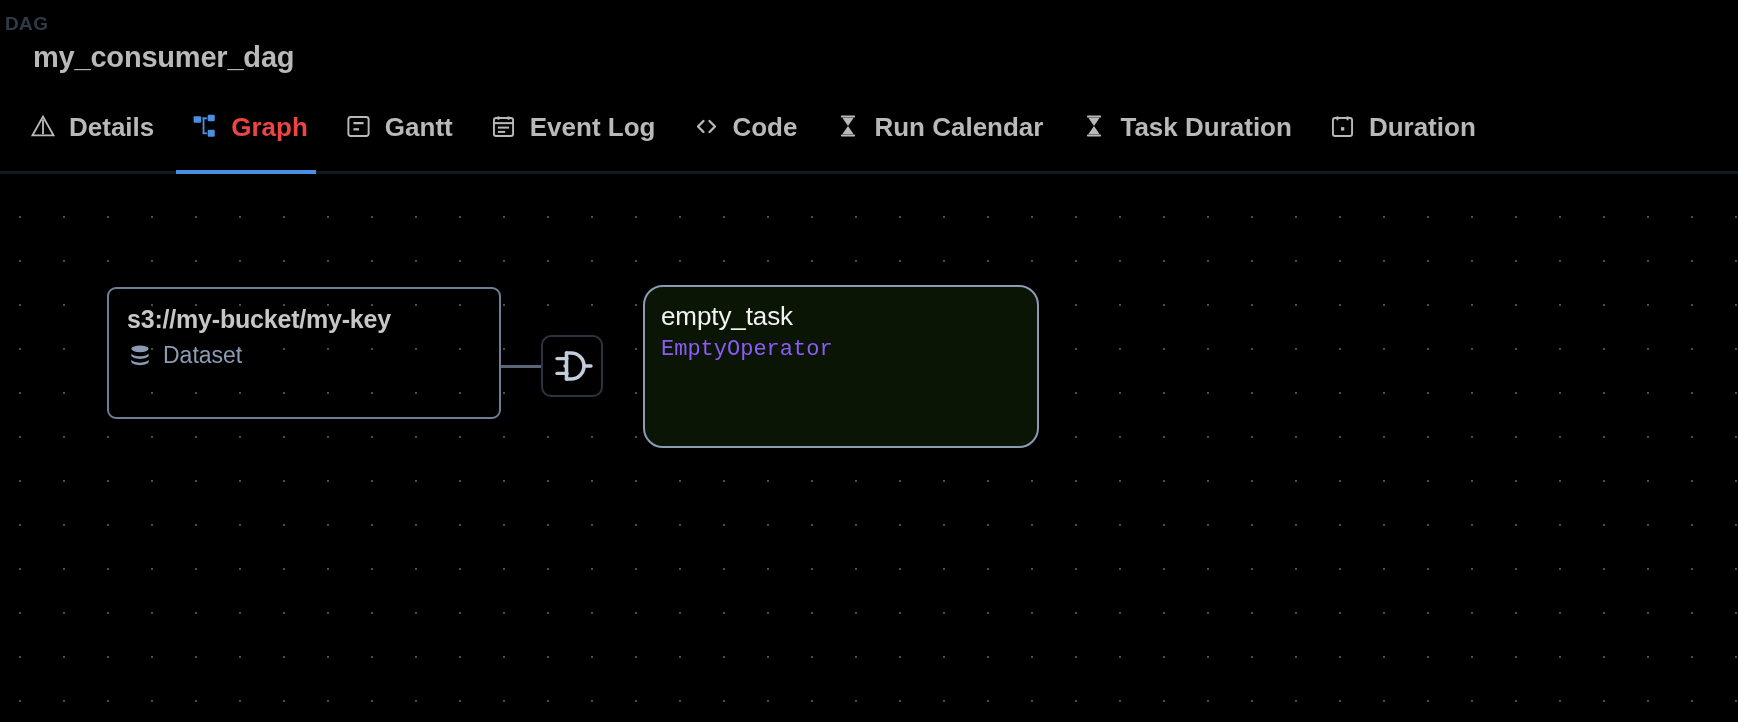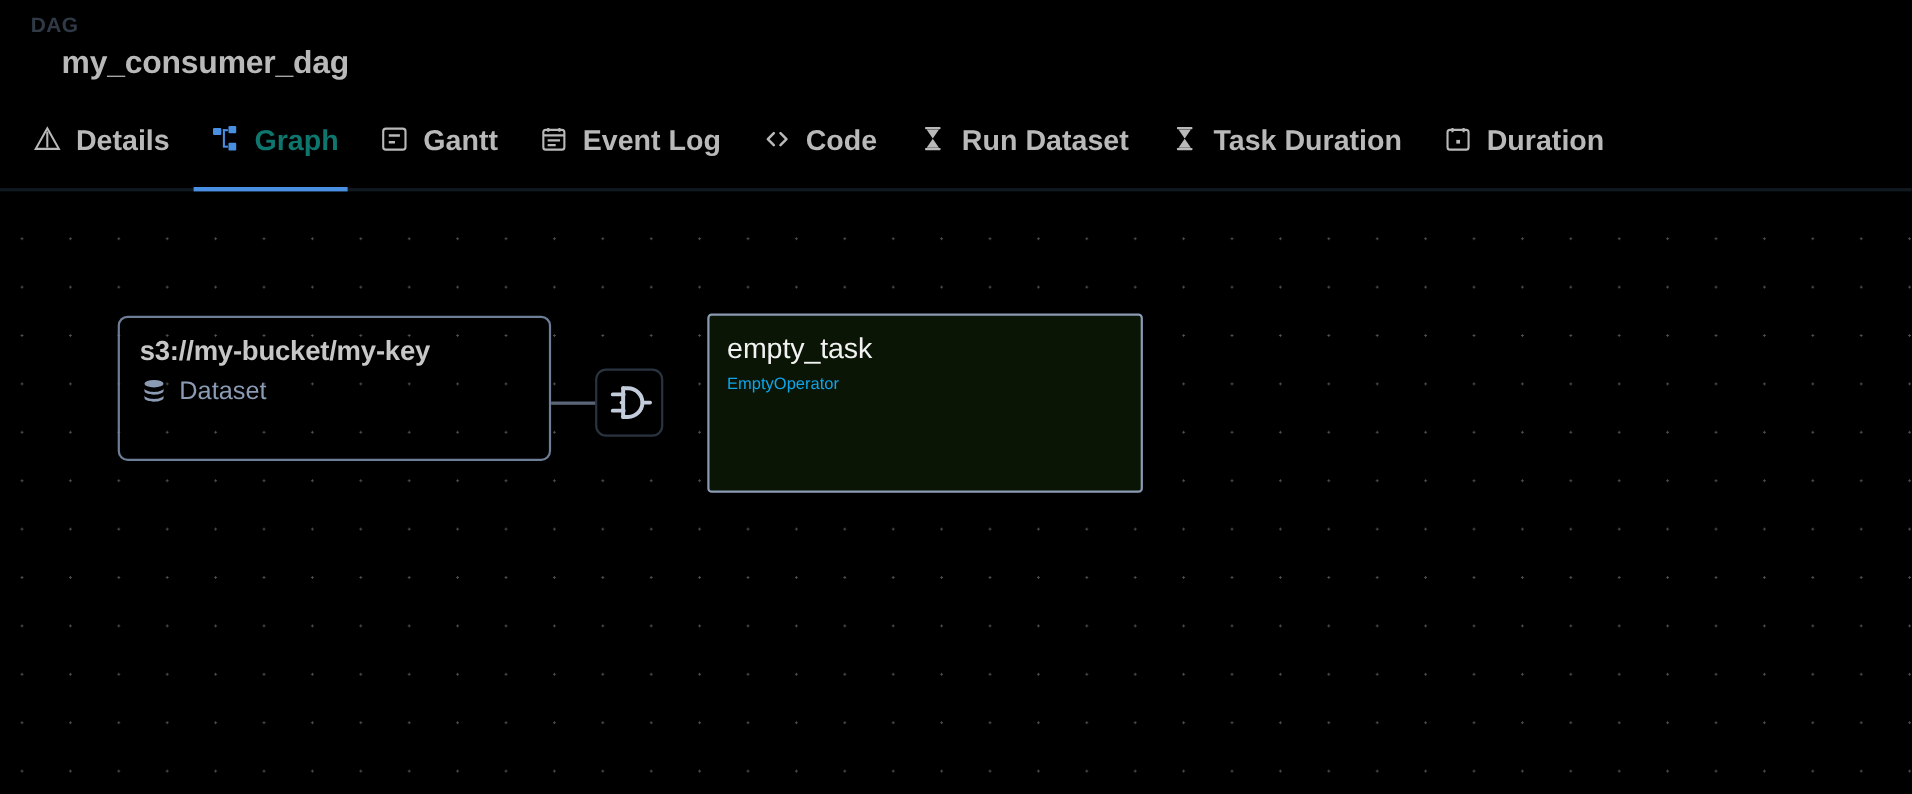--- a/index.html
+++ b/index.html
@@ -10,21 +10,21 @@
   body {
     width: 1738px;
     height: 722px;
     font-family: "Liberation Sans", sans-serif;
     overflow: hidden;
     position: relative;
   }
 
   
   .header {
-    padding: 12px 16px 0 28px;
+    padding: 12px 16px 0 5px;
     height: 78px;
     box-sizing: border-box;
     background: #000000;
   }
   .header-kicker {
     font-size: 19px;
     font-weight: bold;
     color: #2f3a46;
     letter-spacing: 0.4px;
     line-height: 24px;
@@ -63,21 +63,21 @@
     padding: 0 22px 0 14px;
     box-sizing: border-box;
     color: #b9b9b9;
     font-size: 26px;
     font-weight: bold;
     cursor: pointer;
     position: relative;
     white-space: nowrap;
   }
   .tab .tab-label { line-height: 1; position: relative; top: 1px; }
-  .tab.active { color: #0f766e; }
+  .tab.active { color: #ef4444; }
   .tab.active::after {
     content: "";
     position: absolute;
     left: 0; right: 14px; bottom: 0;
     height: 4px;
     background: #4a90e2;
     z-index: 2;
   }
   .tab-icon {
     display: inline-flex;
@@ -164,36 +164,37 @@
 
   
   .node-task {
     position: absolute;
     left: 643px;
     top: 108px;
     width: 396px;
     height: 163px;
     box-sizing: border-box;
     border: 2px solid #8b9bb4;
-    border-radius: 4px;
+    border-radius: 20px;
     background: #0a1506;
     padding: 13px 18px 0 16px;
     cursor: pointer;
   }
   .node-task .node-title {
     font-size: 26px;
     color: #f2f2f2;
     line-height: 33px;
     letter-spacing: -0.1px;
   }
   .node-task .node-sub {
-    font-size: 15px;
-    color: #0ea5e9;
+    font-size: 22px;
+    color: #8b5cf6;
     line-height: 30px;
     margin-top: 2px;
+    font-family: Liberation Mono, monospace;
   }
 </style>
 </head>
 <body>
 
 <div class="header">
   <div class="header-kicker">DAG</div>
   <div class="header-title">my_consumer_dag</div>
 </div>
 
@@ -260,21 +261,21 @@
 
   <div class="tab">
     <span class="tab-icon">
       <svg width="26" height="26" viewBox="0 0 24 24" fill="#b9b9b9">
         <rect x="5.5" y="2.3" width="13" height="1.9" rx="0.6"></rect>
         <rect x="5.5" y="19.8" width="13" height="1.9" rx="0.6"></rect>
         <path d="M6.8 4.4 H17.2 L12 11.9 Z"></path>
         <path d="M6.8 19.6 H17.2 L12 12.1 Z"></path>
       </svg>
     </span>
-    <span class="tab-label">Run Dataset</span>
+    <span class="tab-label">Run Calendar</span>
   </div>
 
   <div class="tab">
     <span class="tab-icon">
       <svg width="26" height="26" viewBox="0 0 24 24" fill="#b9b9b9">
         <rect x="5.5" y="2.3" width="13" height="1.9" rx="0.6"></rect>
         <rect x="5.5" y="19.8" width="13" height="1.9" rx="0.6"></rect>
         <path d="M6.8 4.4 H17.2 L12 11.9 Z"></path>
         <path d="M6.8 19.6 H17.2 L12 12.1 Z"></path>
       </svg>

